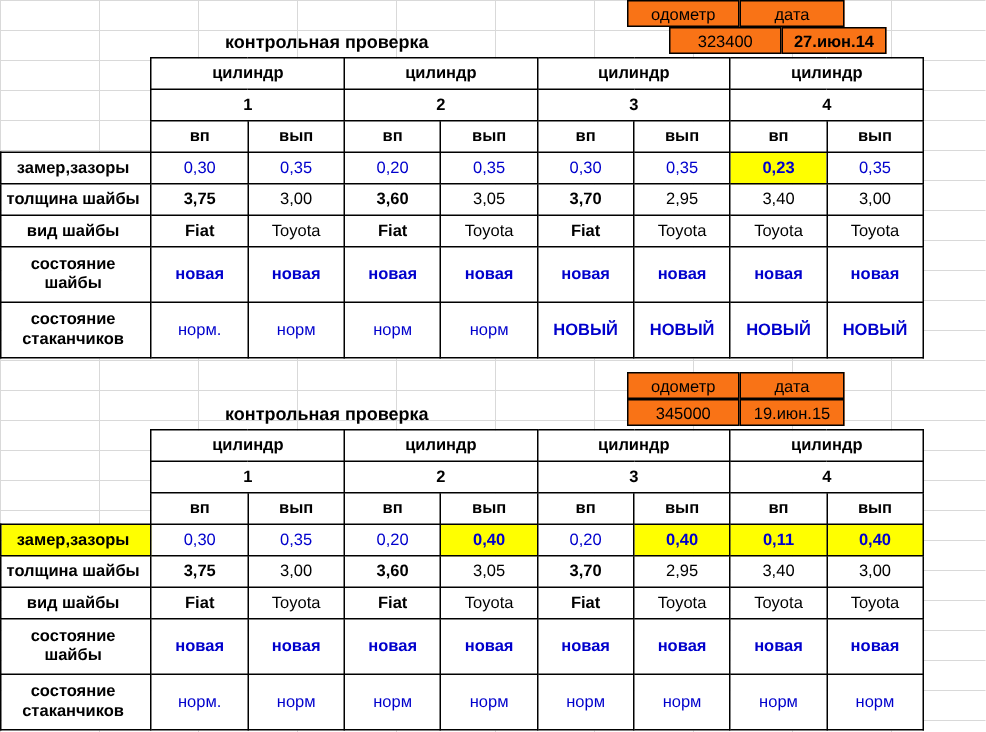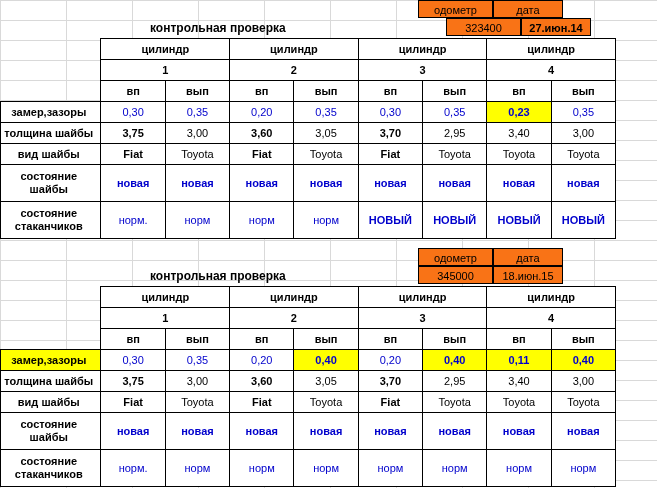--- a/index.html
+++ b/index.html
@@ -204,21 +204,21 @@
   </div>
 
   <div class="block" style="top:240px;">
 
     <div class="topbar" style="left:418px; top:8px;">
       <div class="cell" style="width:75px;">одометр</div>
       <div class="cell" style="width:70px;">дата</div>
     </div>
     <div class="topbar" style="left:418px; top:26px;">
       <div class="cell" style="width:75px;text-align:center;">345000</div>
-      <div class="cell" style="width:70px;">18.июн.15</div>
+      <div class="cell" style="width:70px;">19.июн.15</div>
     </div>
     <div class="cp" style="position:absolute; left:150px; top:28px; width:265px; height:16px; line-height:16px;">контрольная проверка</div>
 
     <table class="tbl" style="position:absolute; left:0px; top:46px; width:616px;">
       <colgroup>
         <col style="width:100px;">
         <col style="width:64px;">
           <col style="width:64px;">
         <col style="width:64px;">
           <col style="width:64px;">

